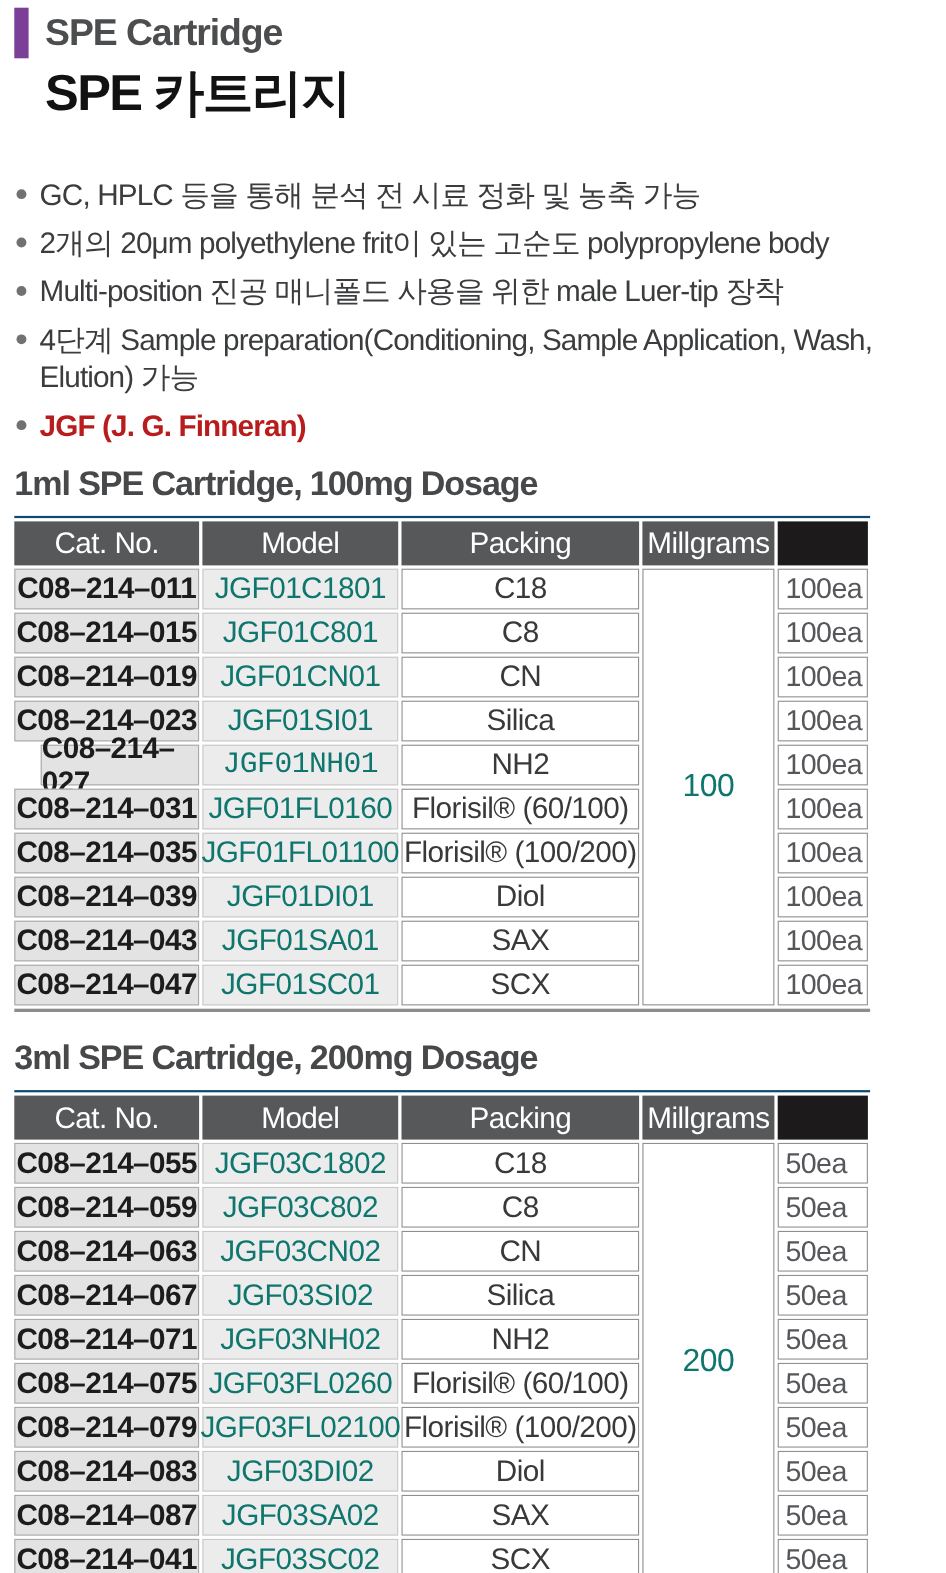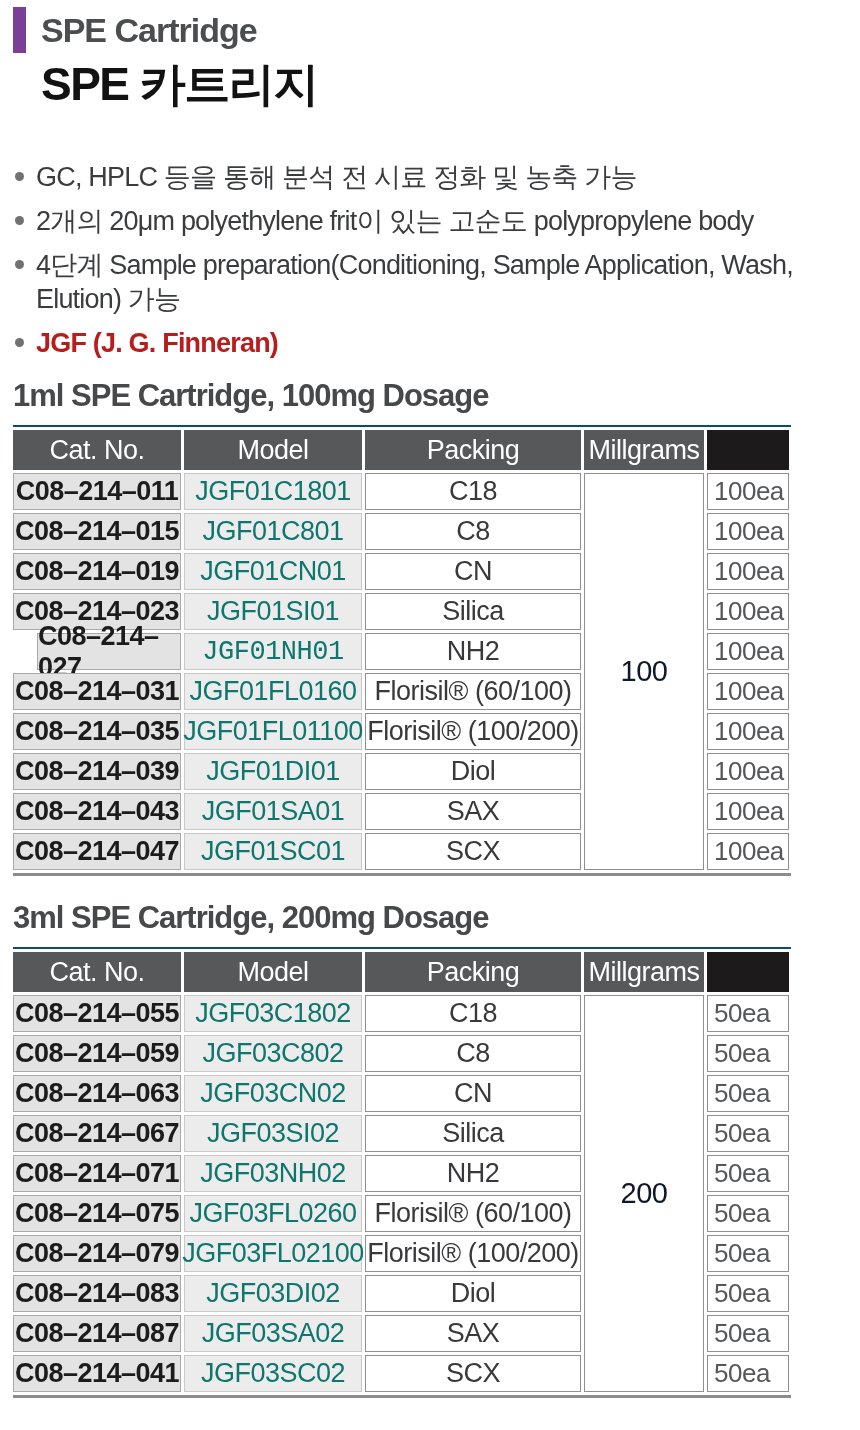--- a/index.html
+++ b/index.html
@@ -67,36 +67,37 @@
   .cell {
     display:flex; align-items:center; justify-content:center;
     font-size:27px; letter-spacing:-0.5px;
   }
   .c-cat  { grid-column:1; background:#e3e3e4; border:1px solid #a9a9a9; font-weight:bold; color:#1c1c1c; }
   .c-model{ grid-column:2; background:#ececed; border:1px solid #c9c9c9; color:#0f766e; }
   .c-pack { grid-column:3; background:#ffffff; border:1px solid #8f8f8f; color:#39393b; }
   .c-qty  { grid-column:5; background:#ffffff; border:1px solid #8f8f8f; color:#56575a;
             justify-content:flex-start; padding-left:6px; font-size:26px; }
   .c-mg   { grid-column:4; grid-row:2 / span 10; background:#ffffff; border:1px solid #8f8f8f;
-            color:#0f172a; font-size:29px; }
+            color:#0f766e; font-size:29px; }
 </style>
 </head>
 <body>
 
 <header>
   <div class="eyebrow-row">
     <div class="accent-bar"></div>
     <div class="eyebrow">SPE Cartridge</div>
   </div>
   <h1 class="page-title">SPE 카트리지</h1>
 </header>
 
 <ul class="bullets">
   <li>GC, HPLC 등을 통해 분석 전 시료 정화 및 농축 가능</li>
   <li>2개의 20μm polyethylene frit이 있는 고순도 polypropylene body</li>
+  <li>Multi-position 진공 매니폴드 사용을 위한 male Luer-tip 장착</li>
   <li>4단계 Sample preparation(Conditioning, Sample Application, Wash, Elution) 가능</li>
   <li class="bold">JGF (J. G. Finneran)</li>
 </ul>
 
 <h2 class="section-title">1ml SPE Cartridge, 100mg Dosage</h2>
 <div class="ptable">
   <div class="hcell">Cat. No.</div>
   <div class="hcell">Model</div>
   <div class="hcell">Packing</div>
   <div class="hcell">Millgrams</div>

